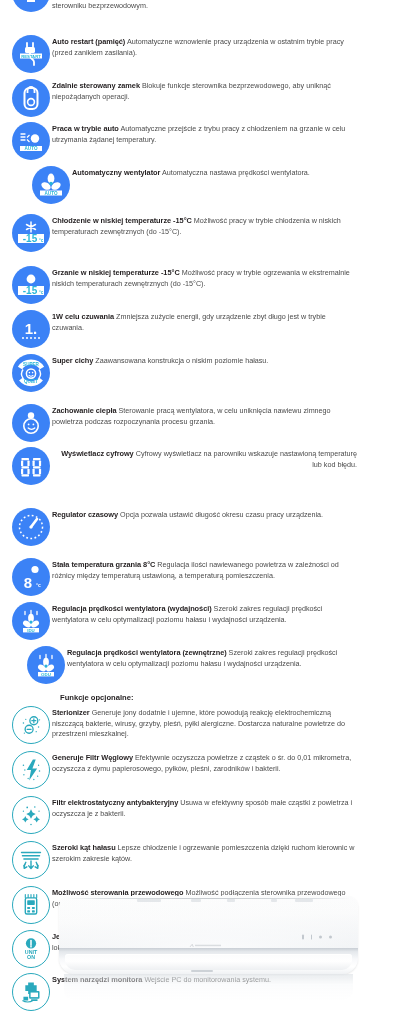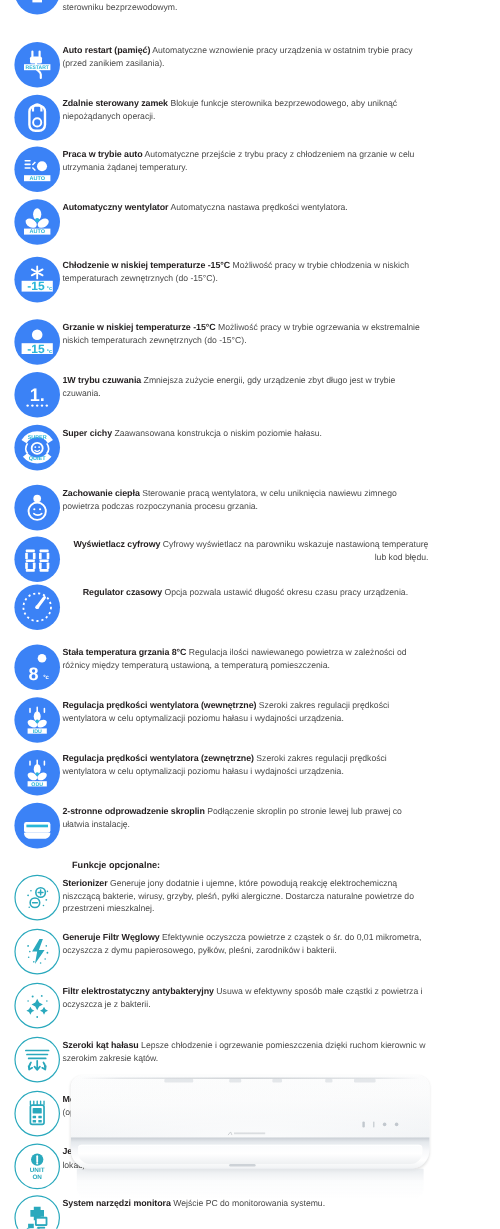--- a/index.html
+++ b/index.html
@@ -236,21 +236,21 @@
             <rect x="8" y="24" width="22" height="5" fill="#fff"></rect>
             <text x="19" y="28" font-size="4.6" font-family="Liberation Sans, sans-serif" font-weight="bold" fill="#29b6d8" text-anchor="middle">AUTO</text>
           </svg>
         </div>
       </div>
       <div class="text-cell">
         <div class="f-line"><span class="f-title">Praca w trybie auto</span><span class="f-desc">  Automatyczne przejście z trybu pracy z chłodzeniem na grzanie w celu utrzymania żądanej temperatury.</span></div>
       </div>
     </div>
 
-    <div class="feature-row" style="margin-top:6px;">
+    <div class="feature-row" style="margin-top:6px;padding-left:20px;">
       <div class="icon-cell">
         <div class="badge">
           <svg width="38" height="38" viewBox="0 0 38 38">
             <g fill="#fff">
               <ellipse cx="19" cy="12.5" rx="3.4" ry="5"></ellipse>
               <ellipse cx="14" cy="20" rx="5" ry="3.4" transform="rotate(30 14 20)"></ellipse>
               <ellipse cx="24" cy="20" rx="5" ry="3.4" transform="rotate(-30 24 20)"></ellipse>
             </g>
             <circle cx="19" cy="17.5" r="1.8" fill="#29b6d8"></circle>
             <rect x="8" y="24.5" width="22" height="5" fill="#fff"></rect>
@@ -306,21 +306,21 @@
               <circle cx="11" cy="28" r="1"></circle>
                 <circle cx="15" cy="28" r="1"></circle>
               <circle cx="19" cy="28" r="1"></circle>
                 <circle cx="23" cy="28" r="1"></circle>
               <circle cx="27" cy="28" r="1"></circle>
             </g>
           </svg>
         </div>
       </div>
       <div class="text-cell">
-        <div class="f-line"><span class="f-title">1W trybu czuwania</span><span class="f-desc"> Zmniejsza zużycie energii, gdy urządzenie zbyt długo jest w trybie czuwania.</span></div>
+        <div class="f-line"><span class="f-title">1W celu czuwania</span><span class="f-desc"> Zmniejsza zużycie energii, gdy urządzenie zbyt długo jest w trybie czuwania.</span></div>
       </div>
     </div>
 
     <div class="feature-row" style="margin-top:6px;">
       <div class="icon-cell">
         <div class="badge">
           <svg width="38" height="38" viewBox="0 0 38 38">
             <path d="M8 14a13 13 0 0122 0" fill="none" stroke="#fff" stroke-width="5"></path>
             <text x="19" y="12" font-size="4.6" font-family="Liberation Sans, sans-serif" font-weight="bold" fill="#29b6d8" text-anchor="middle">SUPER</text>
             <path d="M10 19a9 9 0 010 0M11 15.5c-2 3-2 6 0 8.5M27 15.5c2 3 2 6 0 8.5" fill="none" stroke="#fff" stroke-width="1.4"></path>
@@ -376,21 +376,21 @@
               <rect x="21" y="27.2" width="7.5" height="2.2" rx="0.6"></rect>
             </g>
           </svg>
         </div>
       </div>
       <div class="text-cell">
         <div class="f-line"><span class="f-title">Wyświetlacz cyfrowy</span><span class="f-desc"> Cyfrowy wyświetlacz na parowniku wskazuje nastawioną temperaturę lub kod błędu.</span></div>
       </div>
     </div>
 
-    <div class="feature-row" style="margin-top:2px;text-align:center;">
+    <div class="feature-row" style="margin-top:23px;">
       <div class="icon-cell">
         <div class="badge">
           <svg width="38" height="38" viewBox="0 0 38 38">
             <circle cx="19" cy="19" r="11.5" fill="none" stroke="#fff" stroke-width="1.5" stroke-dasharray="1.8 2.4"></circle>
             <path d="M19 19L25 11" stroke="#fff" stroke-width="2.6" stroke-linecap="round"></path>
             <circle cx="19" cy="19" r="1.6" fill="#fff"></circle>
           </svg>
         </div>
       </div>
       <div class="text-cell">
@@ -425,25 +425,25 @@
               <ellipse cx="15" cy="22" rx="4.3" ry="2.9" transform="rotate(30 15 22)"></ellipse>
               <ellipse cx="23" cy="22" rx="4.3" ry="2.9" transform="rotate(-30 23 22)"></ellipse>
             </g>
             <circle cx="19" cy="20" r="1.5" fill="#29b6d8"></circle>
             <rect x="11" y="26" width="16" height="4.4" fill="#fff"></rect>
             <text x="19" y="29.7" font-size="4.4" font-family="Liberation Sans, sans-serif" font-weight="bold" fill="#29b6d8" text-anchor="middle">IDU</text>
           </svg>
         </div>
       </div>
       <div class="text-cell">
-        <div class="f-line"><span class="f-title">Regulacja prędkości wentylatora (wewnętrzne)</span><span class="f-desc"> Szeroki zakres regulacji prędkości wentylatora w celu optymalizacji poziomu hałasu i wydajności urządzenia.</span></div>
-      </div>
-    </div>
-
-    <div class="feature-row" style="margin-top:6px;">
+        <div class="f-line"><span class="f-title">Regulacja prędkości wentylatora (wydajności)</span><span class="f-desc"> Szeroki zakres regulacji prędkości wentylatora w celu optymalizacji poziomu hałasu i wydajności urządzenia.</span></div>
+      </div>
+    </div>
+
+    <div class="feature-row" style="margin-top:6px;padding-left:15px;">
       <div class="icon-cell">
         <div class="badge">
           <svg width="38" height="38" viewBox="0 0 38 38">
             <g stroke="#fff" stroke-width="1.3" stroke-linecap="round">
               <path d="M13 9.5v3M19 8.5v4M25 9.5v3"></path>
             </g>
             <g fill="#fff">
               <ellipse cx="19" cy="16" rx="2.9" ry="4.3"></ellipse>
               <ellipse cx="15" cy="22" rx="4.3" ry="2.9" transform="rotate(30 15 22)"></ellipse>
               <ellipse cx="23" cy="22" rx="4.3" ry="2.9" transform="rotate(-30 23 22)"></ellipse>
@@ -452,34 +452,20 @@
             <rect x="11" y="26" width="16" height="4.4" fill="#fff"></rect>
             <text x="19" y="29.7" font-size="4.4" font-family="Liberation Sans, sans-serif" font-weight="bold" fill="#29b6d8" text-anchor="middle">ODU</text>
           </svg>
         </div>
       </div>
       <div class="text-cell">
         <div class="f-line"><span class="f-title">Regulacja prędkości wentylatora (zewnętrzne)</span><span class="f-desc"> Szeroki zakres regulacji prędkości wentylatora w celu optymalizacji poziomu hałasu i wydajności urządzenia.</span></div>
       </div>
     </div>
 
-    <div class="feature-row" style="margin-top:6px;">
-      <div class="icon-cell">
-        <div class="badge">
-          <svg width="38" height="38" viewBox="0 0 38 38">
-            <rect x="8" y="16" width="22" height="9" rx="2" fill="#fff"></rect>
-            <rect x="10" y="18.2" width="18" height="2.2" fill="#29b6d8"></rect>
-            <path d="M8 25c0 3 2 5 5 5h12c3 0 5-2 5-5" fill="#fff"></path>
-          </svg>
-        </div>
-      </div>
-      <div class="text-cell">
-        <div class="f-line"><span class="f-title">2-stronne odprowadzenie skroplin</span><span class="f-desc"> Podłączenie skroplin po stronie lewej lub prawej co ułatwia instalację.</span></div>
-      </div>
-    </div>
   </div>
 
   <div class="section-heading">Funkcje opcjonalne:</div>
 
   <div class="features">
 
     <div class="feature-row" style="margin-top:2px;">
       <div class="icon-cell">
         <div class="badge outline">
           <svg width="38" height="38" viewBox="0 0 38 38">

